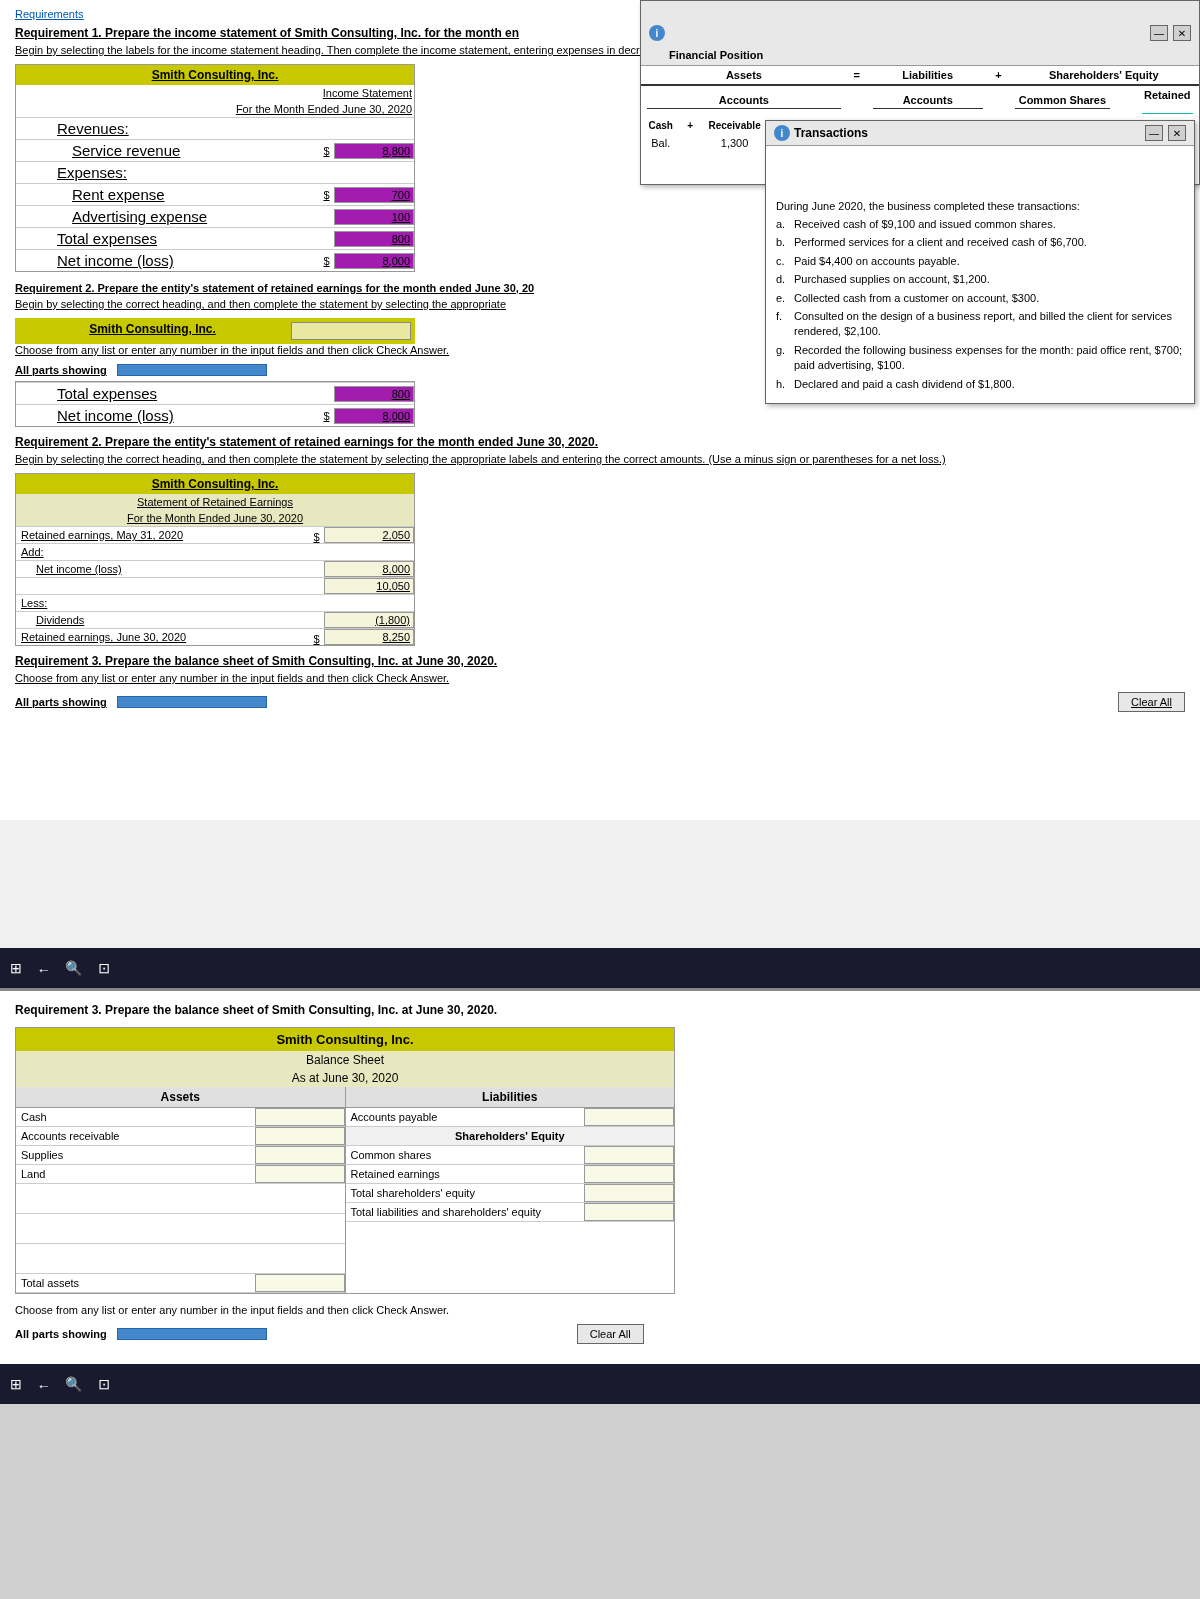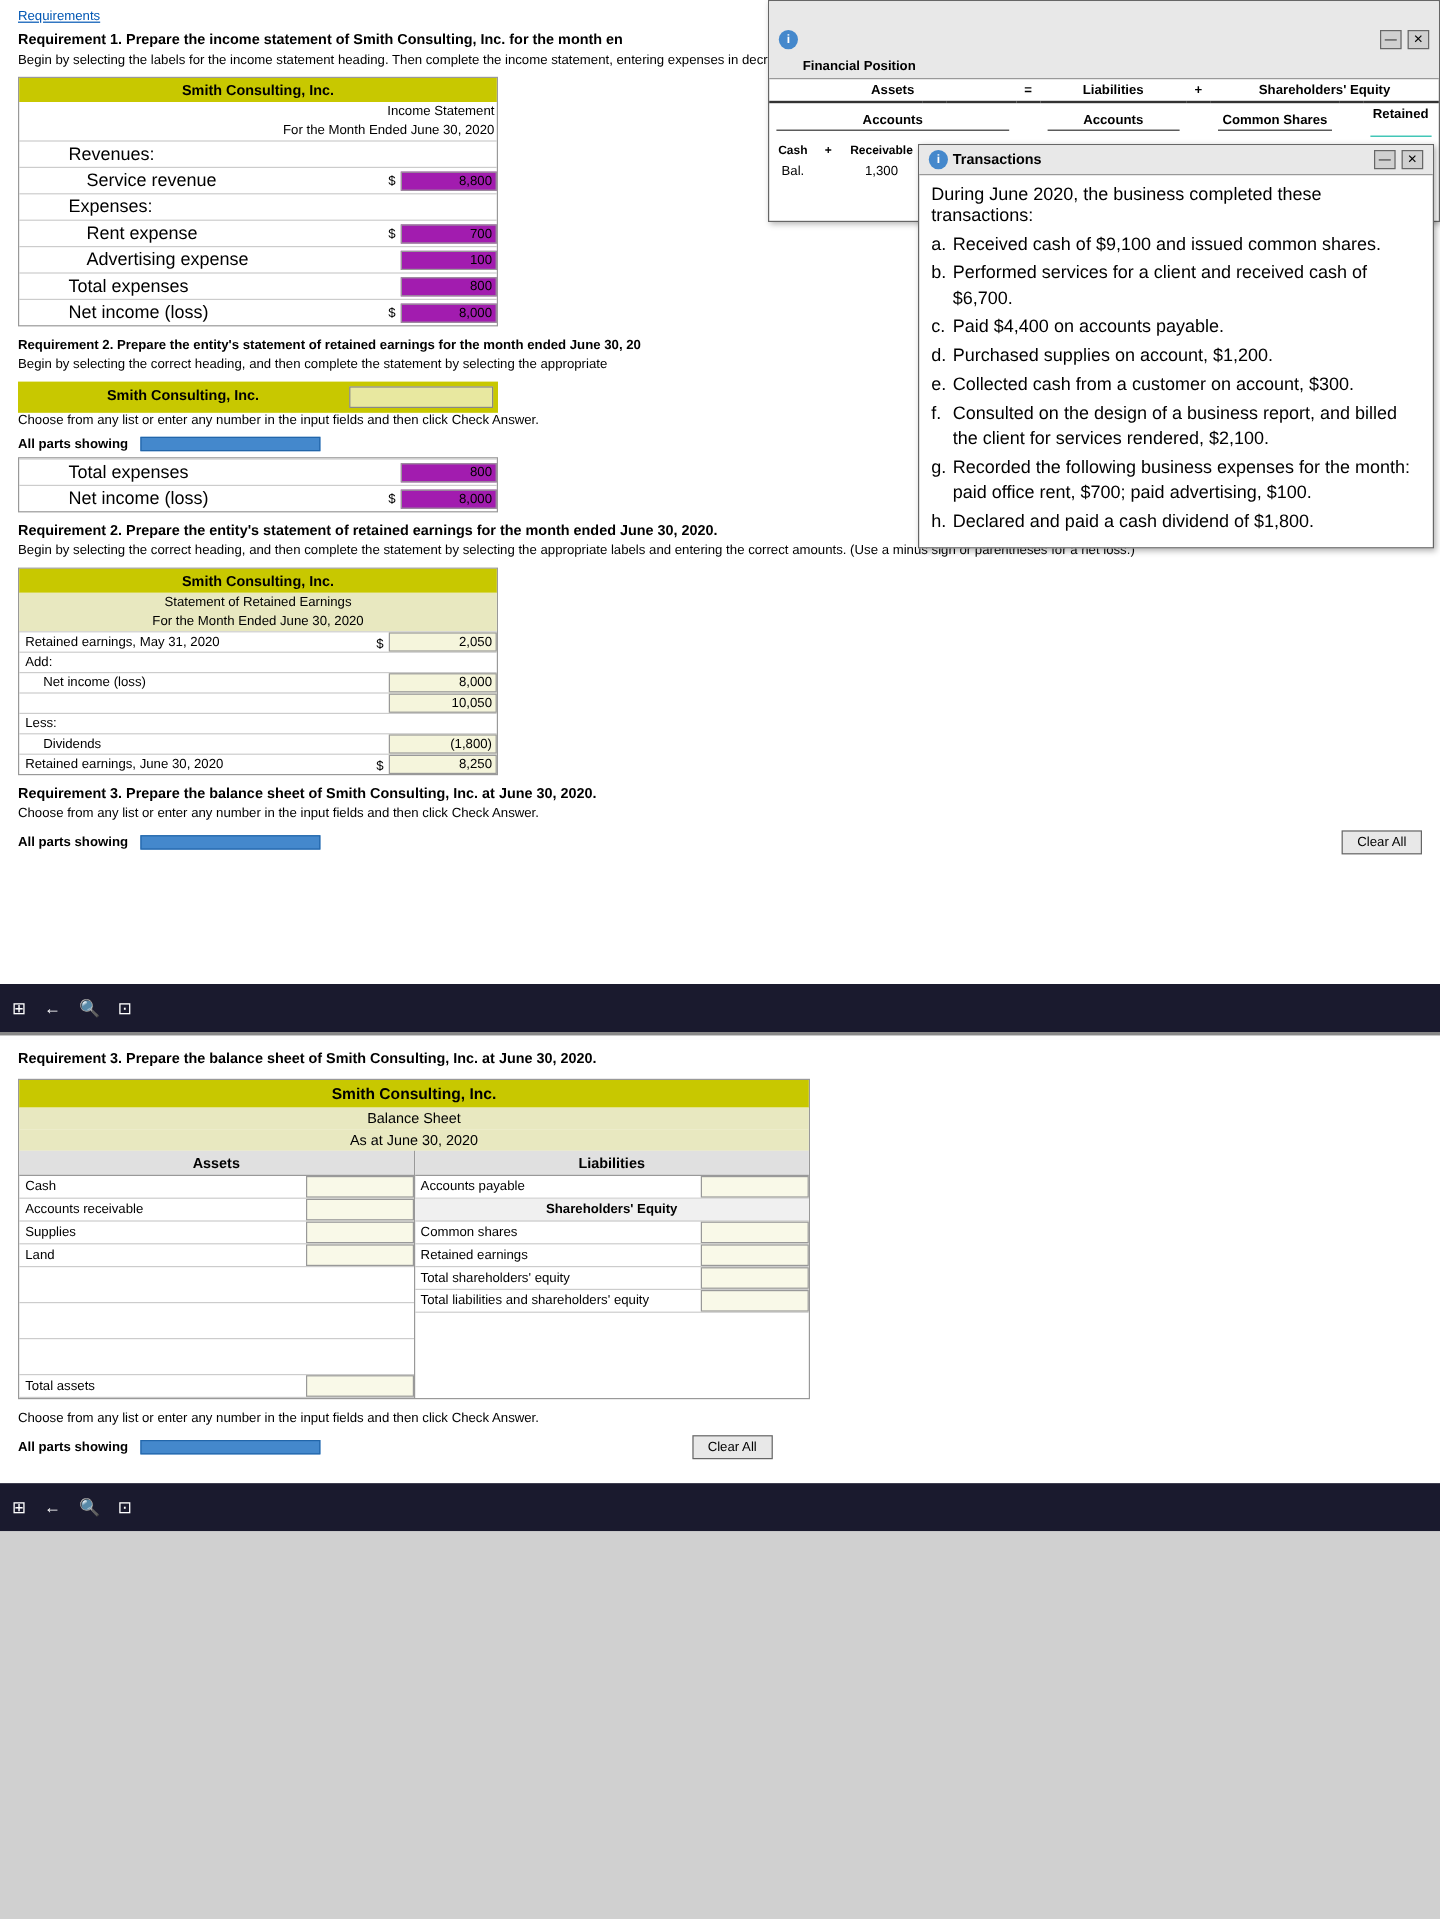--- a/index.html
+++ b/index.html
@@ -2,22 +2,23 @@
 <html><head>
   <meta charset="utf-8">
   <style>
     * { box-sizing: border-box; margin: 0; padding: 0; }
     body { font-family: Arial, sans-serif; font-size: 12px; background: #d0d0d0; width: 1200px; }
 
     
     .top-section {
       background: #f0f0f0;
       position: relative;
-      height: 820px;
+      height: 948px;
       overflow: hidden;
+      text-decoration: underline;
     }
 
     
     .main-content-top {
       background: white;
       padding: 8px 15px;
       height: 820px;
       overflow: hidden;
     }
 
@@ -199,21 +200,22 @@
     }
 
     .trans-title {
       flex: 1;
       font-size: 12px;
       font-weight: bold;
     }
 
     .trans-body {
       padding: 8px 10px;
-      font-size: 15px;
+      font-size: 11px;
+      margin-top: 46px;
     }
 
     .trans-body p {
       margin-bottom: 5px;
     }
 
     .trans-list {
       list-style: none;
       padding: 0;
     }

